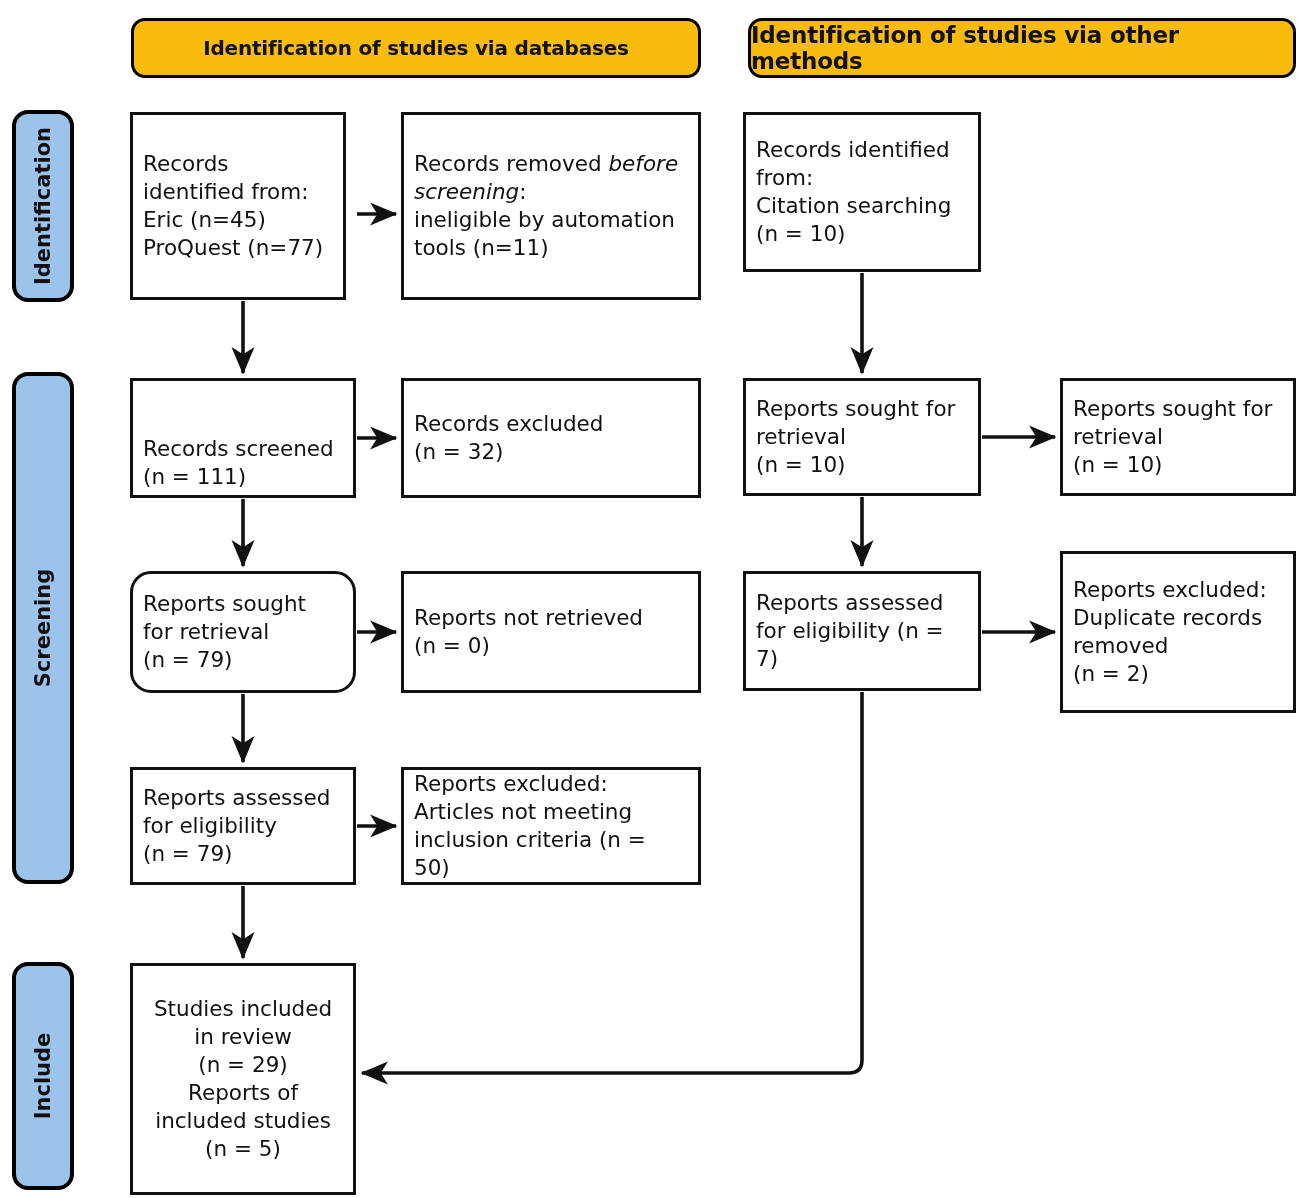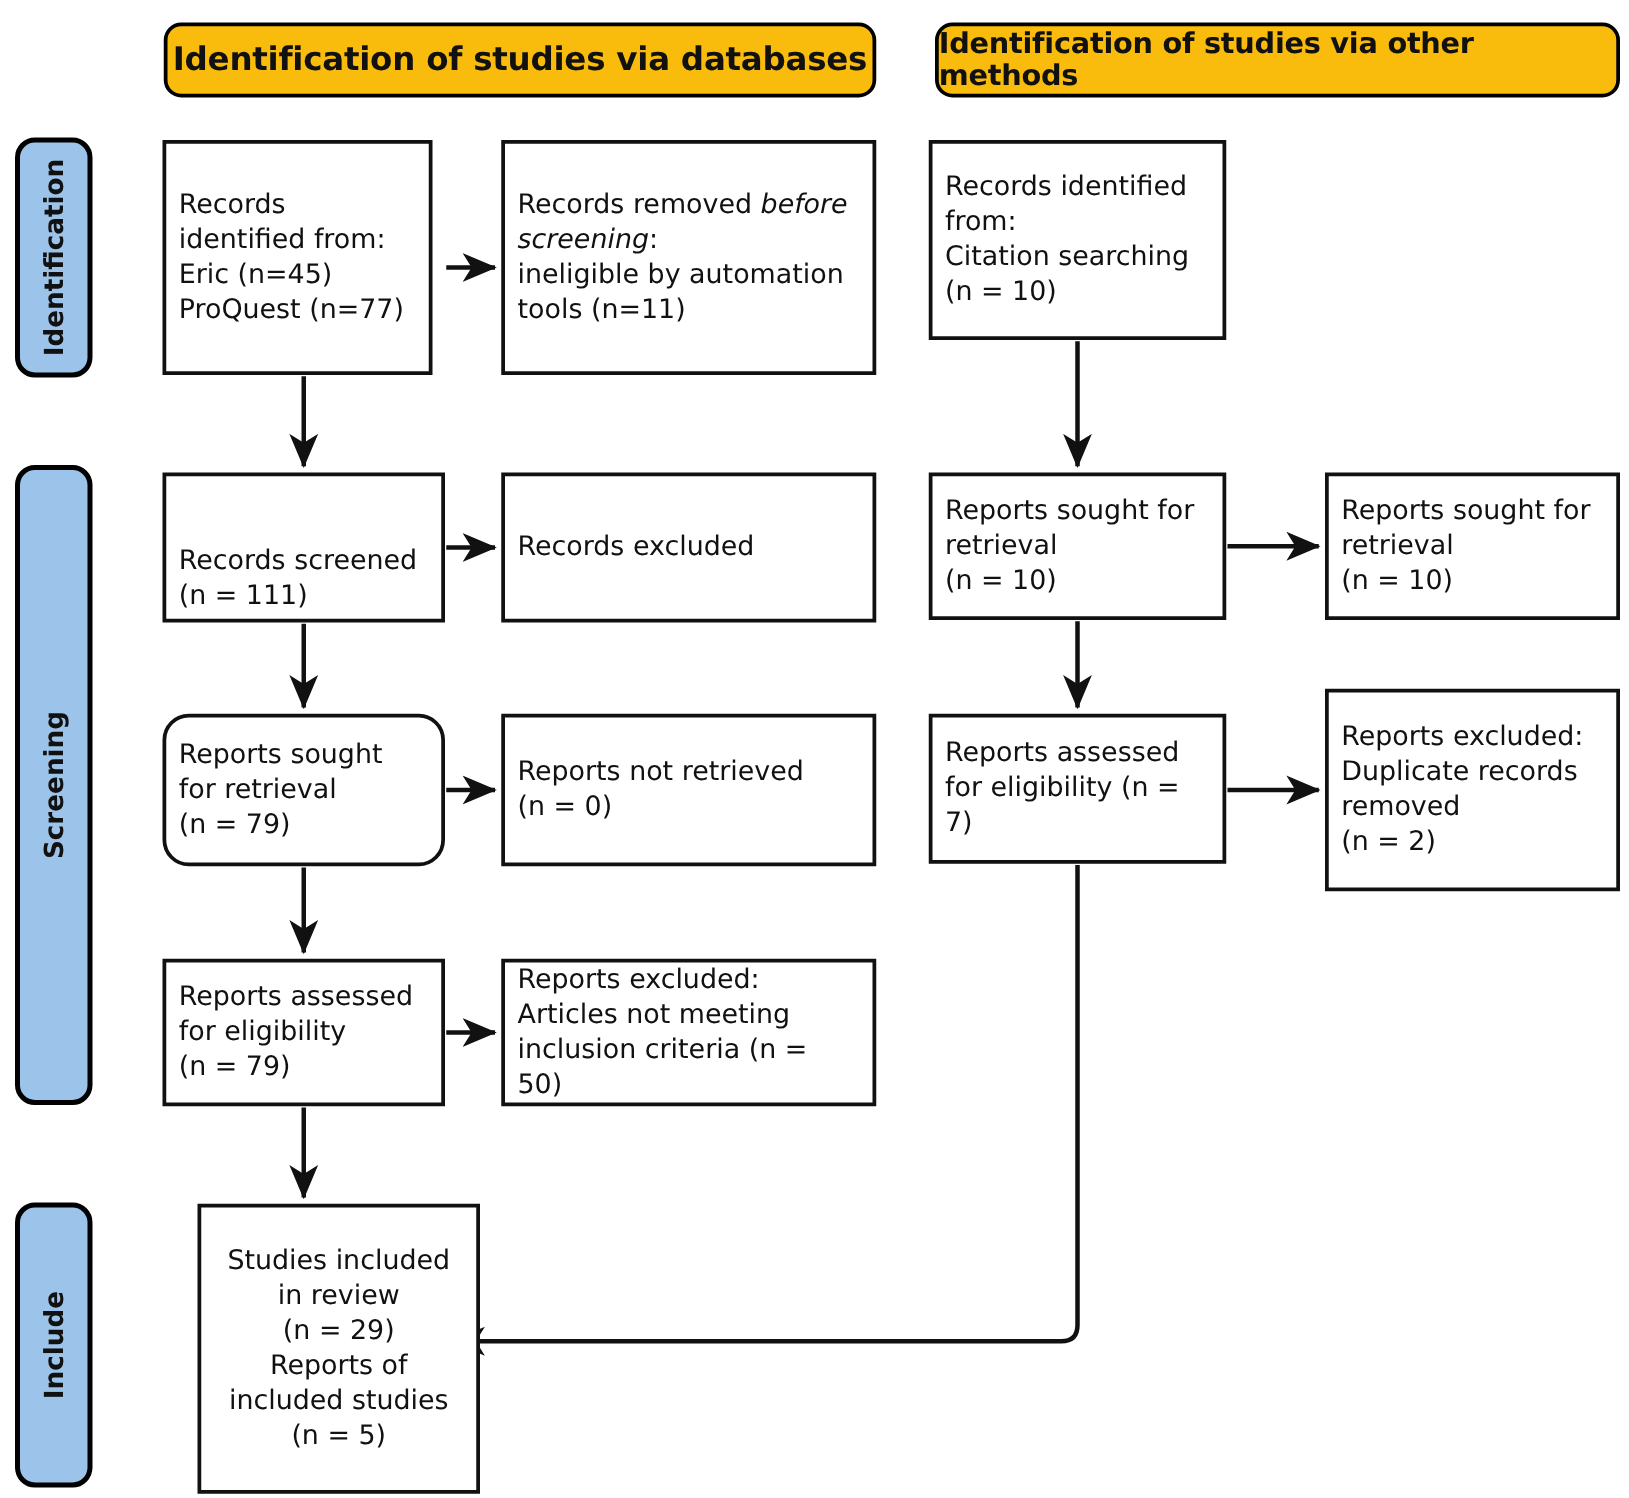--- a/index.html
+++ b/index.html
@@ -35,21 +35,21 @@
     display: flex;
     align-items: center;
     justify-content: center;
     box-sizing: border-box;
     font-weight: bold;
     color: #111111;
     letter-spacing: -0.2px;
   }
   #banner-databases {
     left: 131px; top: 18px; width: 570px; height: 60px;
-    font-size: 26px;
+    font-size: 20px;
   }
   #banner-other {
     left: 748px; top: 18px; width: 548px; height: 60px;
     font-size: 23px;
   }
   
   .stage-bar {
     position: absolute;
     background: #9CC3E9;
     border: 4px solid #000000;
@@ -91,21 +91,21 @@
 
   
   #node-db-identified   { left: 130px; top: 112px;  width: 216px; height: 188px; }
   #node-db-removed      { left: 401px; top: 112px;  width: 300px; height: 188px; }
   #node-db-screened     { left: 130px; top: 378px;  width: 226px; height: 120px; justify-content: flex-end; }
   #node-db-excluded     { left: 401px; top: 378px;  width: 300px; height: 120px; }
   #node-db-sought       { left: 130px; top: 571px;  width: 226px; height: 122px; border-radius: 21px; }
   #node-db-notretrieved { left: 401px; top: 571px;  width: 300px; height: 122px; }
   #node-db-assessed     { left: 130px; top: 767px;  width: 226px; height: 118px; }
   #node-db-repexcluded  { left: 401px; top: 767px;  width: 300px; height: 118px; }
-  #node-included        { left: 130px; top: 963px;  width: 226px; height: 232px; margin-left: 28px; }
+  #node-included        { left: 130px; top: 963px;  width: 226px; height: 232px; }
 
   
   #node-om-identified   { left: 743px;  top: 112px; width: 238px; height: 160px; }
   #node-om-sought       { left: 743px;  top: 378px; width: 238px; height: 118px; }
   #node-om-sought2      { left: 1060px; top: 378px; width: 236px; height: 118px; }
   #node-om-assessed     { left: 743px;  top: 571px; width: 238px; height: 120px; }
   #node-om-dupremoved   { left: 1060px; top: 551px; width: 236px; height: 162px; }
 </style>
 </head>
 <body>
@@ -182,20 +182,21 @@
     <span class="line">tools (n=11)</span>
   </div>
 
   <div class="node" id="node-db-screened">
     <span class="line">Records screened</span>
     <span class="line">(n = 111)</span>
   </div>
 
   <div class="node" id="node-db-excluded">
     <span class="line">Records excluded</span>
+    <span class="line">(n = 32)</span>
   </div>
 
   <div class="node" id="node-db-sought">
     <span class="line">Reports sought</span>
     <span class="line">for retrieval</span>
     <span class="line">(n = 79)</span>
   </div>
 
   <div class="node" id="node-db-notretrieved">
     <span class="line">Reports not retrieved</span>

